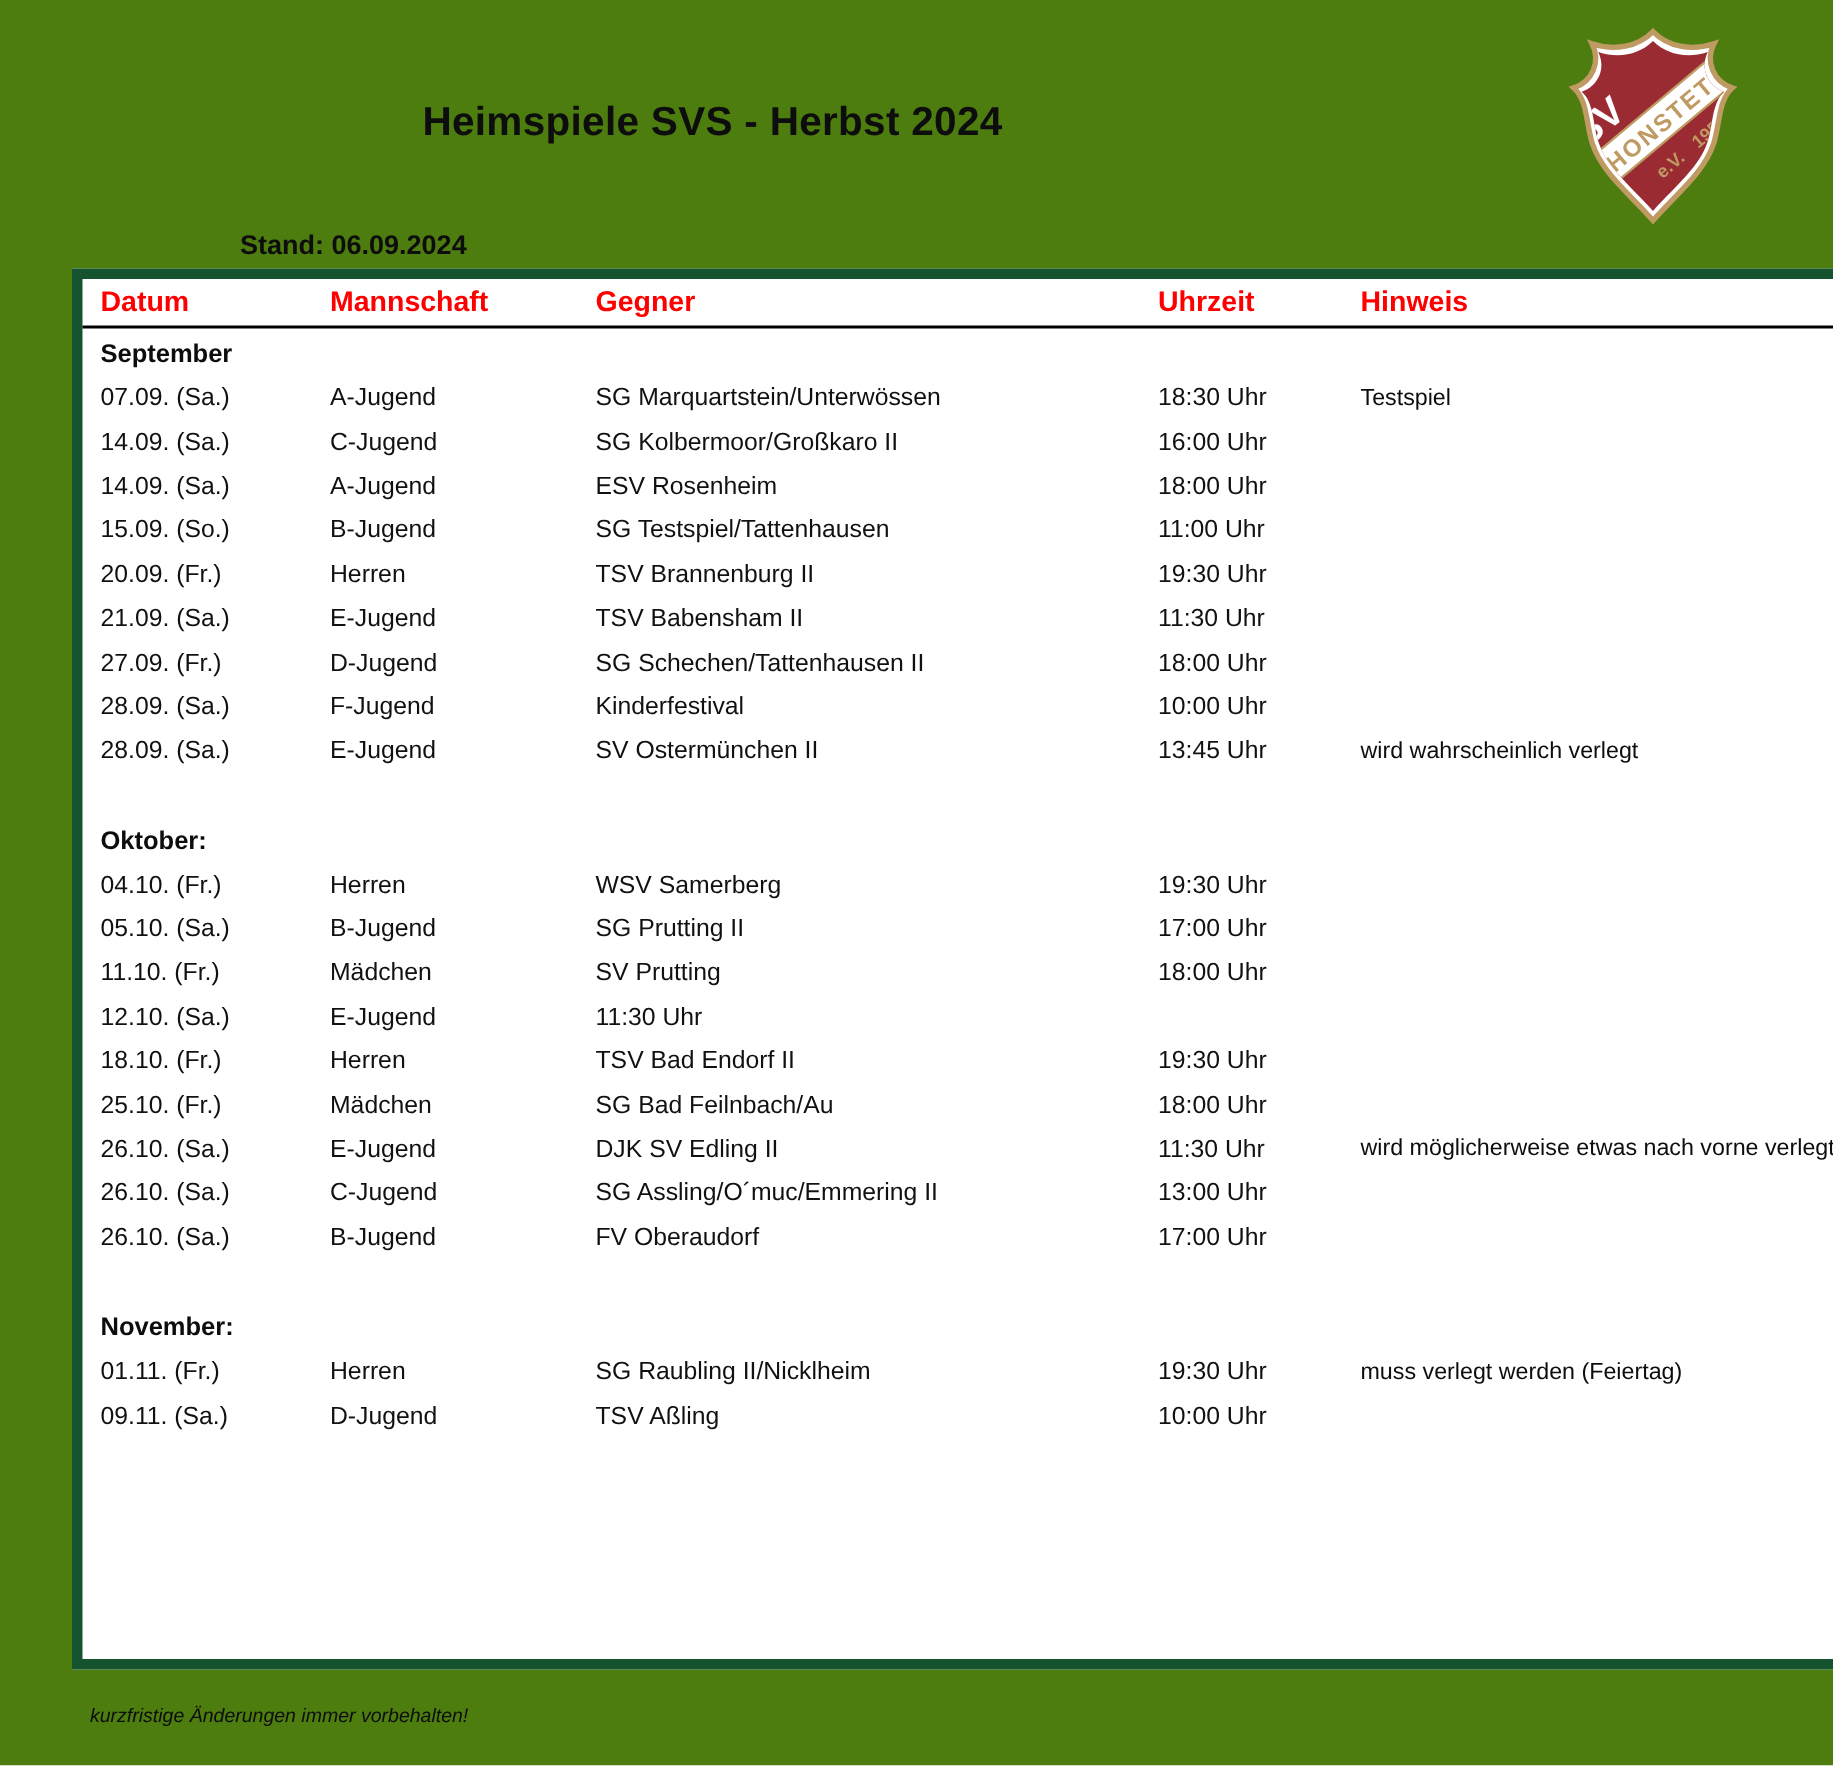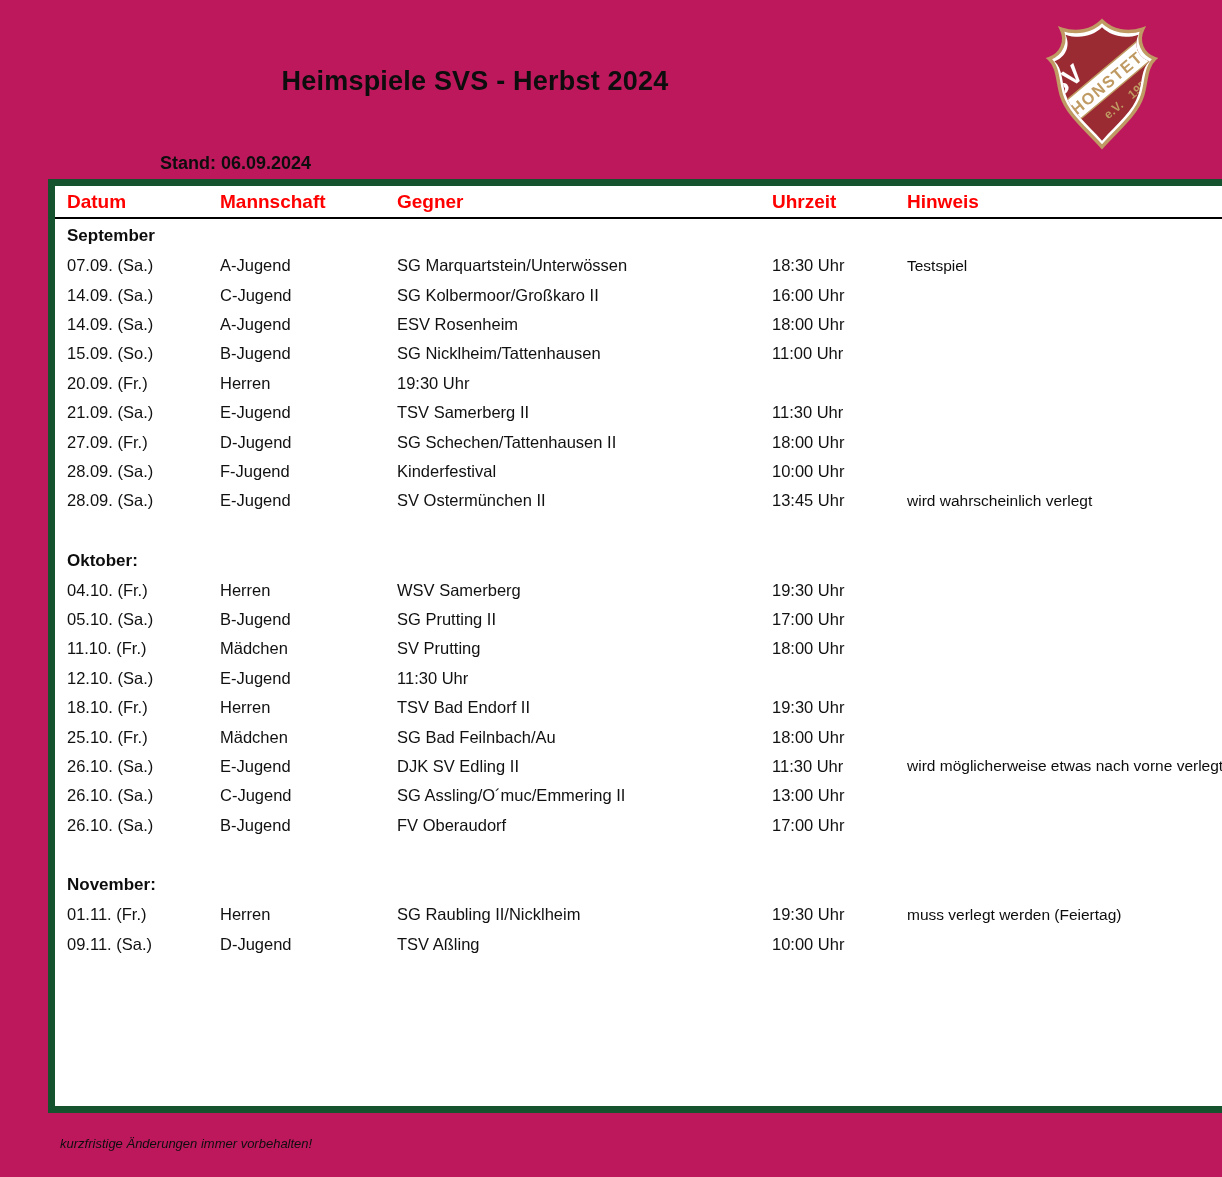--- a/index.html
+++ b/index.html
@@ -4,21 +4,21 @@
 <style>
   html,body{margin:0;padding:0;}
   body{
     width:1222px;height:1177px;
     background:#ffffff;
     font-family:"Liberation Sans",sans-serif;
     color:#111;
     position:relative;
     overflow:hidden;
   }
-  .page{position:relative;width:1222px;height:1177px;background:#be185d;}
+  .page{position:relative;width:1222px;height:1177px;background:#4d7c0f;}
 
   .doc-title{
     position:absolute;left:170px;top:66px;width:610px;
     text-align:center;font-size:27px;font-weight:700;color:#0d0d0d;
     letter-spacing:.2px;margin:0;
   }
 
   .club-logo{position:absolute;left:1036px;top:12px;width:132px;height:146px;}
 
   .stand-line{
@@ -133,34 +133,35 @@
         <div class="data-row">
           <div class="cell">14.09. (Sa.)</div>
           <div class="cell">A-Jugend</div>
           <div class="cell">ESV Rosenheim</div>
           <div class="cell">18:00 Uhr</div>
           <div class="hint"></div>
         </div>
         <div class="data-row">
           <div class="cell">15.09. (So.)</div>
           <div class="cell">B-Jugend</div>
-          <div class="cell">SG Nicklheim/Tattenhausen</div>
+          <div class="cell">SG Testspiel/Tattenhausen</div>
           <div class="cell">11:00 Uhr</div>
           <div class="hint"></div>
         </div>
         <div class="data-row">
           <div class="cell">20.09. (Fr.)</div>
           <div class="cell">Herren</div>
+          <div class="cell">TSV Brannenburg II</div>
           <div class="cell">19:30 Uhr</div>
           <div class="hint"></div>
         </div>
         <div class="data-row">
           <div class="cell">21.09. (Sa.)</div>
           <div class="cell">E-Jugend</div>
-          <div class="cell">TSV Samerberg II</div>
+          <div class="cell">TSV Babensham II</div>
           <div class="cell">11:30 Uhr</div>
           <div class="hint"></div>
         </div>
         <div class="data-row">
           <div class="cell">27.09. (Fr.)</div>
           <div class="cell">D-Jugend</div>
           <div class="cell">SG Schechen/Tattenhausen II</div>
           <div class="cell">18:00 Uhr</div>
           <div class="hint"></div>
         </div>

